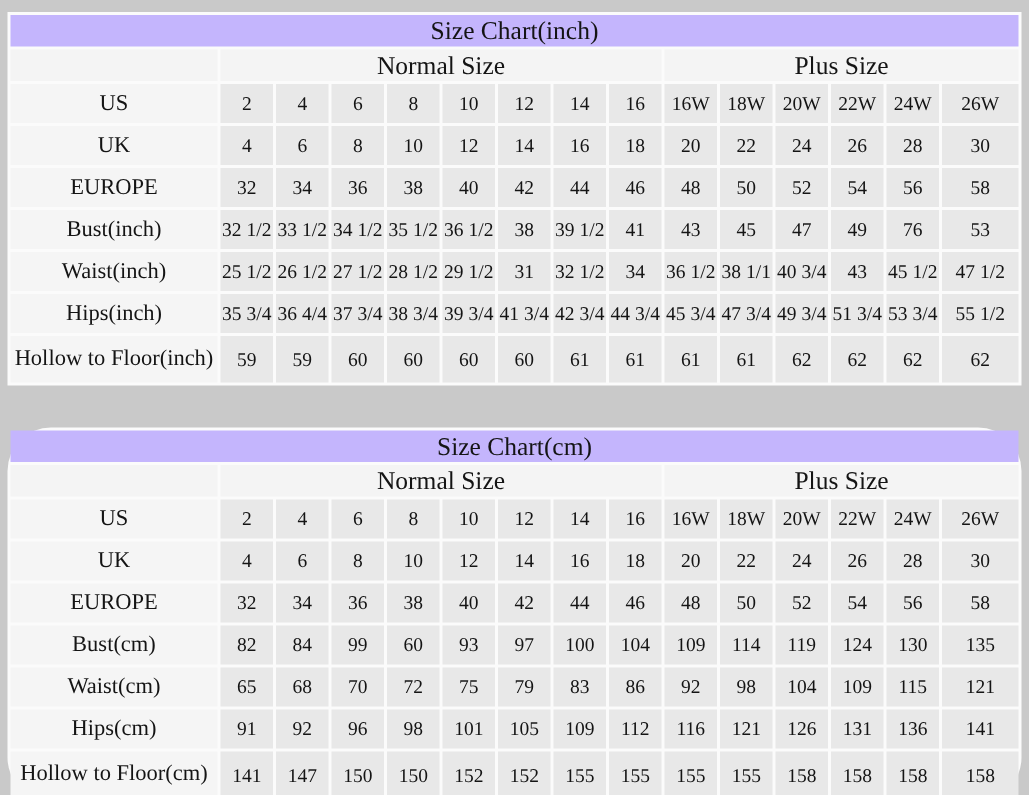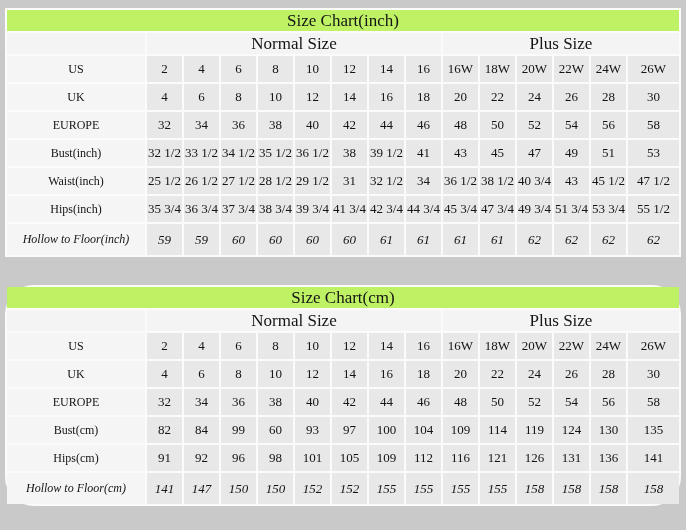--- a/index.html
+++ b/index.html
@@ -24,41 +24,41 @@
   col.last-col   { width: auto; }
   th, td {
     padding: 0 1px;
     font-weight: normal;
     text-align: center;
     vertical-align: middle;
     overflow: hidden;
     white-space: nowrap;
   }
   .title-cell {
-    background: #bef264;
+    background: #c4b5fd;
     font-size: 17px;
     height: 21px;
   }
   .group-cell, .corner-cell {
     background: #f4f4f4;
     font-size: 17px;
     height: 21px;
   }
   tbody th.rowlabel {
     background: #f5f5f5;
-    font-size: 12px;
+    font-size: 15px;
     height: 26px;
   }
   tbody td.data {
     background: #e8e8e8;
     font-size: 13px;
     height: 26px;
   }
   tbody tr:last-child th.rowlabel,
-  tbody tr:last-child td.data { height: 31px; font-style: italic; }
+  tbody tr:last-child td.data { height: 31px; }
 </style>
 </head>
 <body>
 
 <div class="page">
 
   <table class="size-chart">
     <colgroup>
       <col class="label-col">
       <col class="num-col">
@@ -145,44 +145,44 @@
           <td class="data">34 1/2</td>
           <td class="data">35 1/2</td>
           <td class="data">36 1/2</td>
           <td class="data">38</td>
           <td class="data">39 1/2</td>
           <td class="data">41</td>
           <td class="data">43</td>
           <td class="data">45</td>
           <td class="data">47</td>
           <td class="data">49</td>
-          <td class="data">51</td>
+          <td class="data">76</td>
           <td class="data">53</td>
         </tr>
         <tr>
           <th class="rowlabel">Waist(inch)</th>
           <td class="data">25 1/2</td>
           <td class="data">26 1/2</td>
           <td class="data">27 1/2</td>
           <td class="data">28 1/2</td>
           <td class="data">29 1/2</td>
           <td class="data">31</td>
           <td class="data">32 1/2</td>
           <td class="data">34</td>
           <td class="data">36 1/2</td>
-          <td class="data">38 1/2</td>
+          <td class="data">38 1/1</td>
           <td class="data">40 3/4</td>
           <td class="data">43</td>
           <td class="data">45 1/2</td>
           <td class="data">47 1/2</td>
         </tr>
         <tr>
           <th class="rowlabel">Hips(inch)</th>
           <td class="data">35 3/4</td>
-          <td class="data">36 3/4</td>
+          <td class="data">36 4/4</td>
           <td class="data">37 3/4</td>
           <td class="data">38 3/4</td>
           <td class="data">39 3/4</td>
           <td class="data">41 3/4</td>
           <td class="data">42 3/4</td>
           <td class="data">44 3/4</td>
           <td class="data">45 3/4</td>
           <td class="data">47 3/4</td>
           <td class="data">49 3/4</td>
           <td class="data">51 3/4</td>
@@ -300,20 +300,37 @@
           <td class="data">100</td>
           <td class="data">104</td>
           <td class="data">109</td>
           <td class="data">114</td>
           <td class="data">119</td>
           <td class="data">124</td>
           <td class="data">130</td>
           <td class="data">135</td>
         </tr>
         <tr>
+          <th class="rowlabel">Waist(cm)</th>
+          <td class="data">65</td>
+          <td class="data">68</td>
+          <td class="data">70</td>
+          <td class="data">72</td>
+          <td class="data">75</td>
+          <td class="data">79</td>
+          <td class="data">83</td>
+          <td class="data">86</td>
+          <td class="data">92</td>
+          <td class="data">98</td>
+          <td class="data">104</td>
+          <td class="data">109</td>
+          <td class="data">115</td>
+          <td class="data">121</td>
+        </tr>
+        <tr>
           <th class="rowlabel">Hips(cm)</th>
           <td class="data">91</td>
           <td class="data">92</td>
           <td class="data">96</td>
           <td class="data">98</td>
           <td class="data">101</td>
           <td class="data">105</td>
           <td class="data">109</td>
           <td class="data">112</td>
           <td class="data">116</td>

